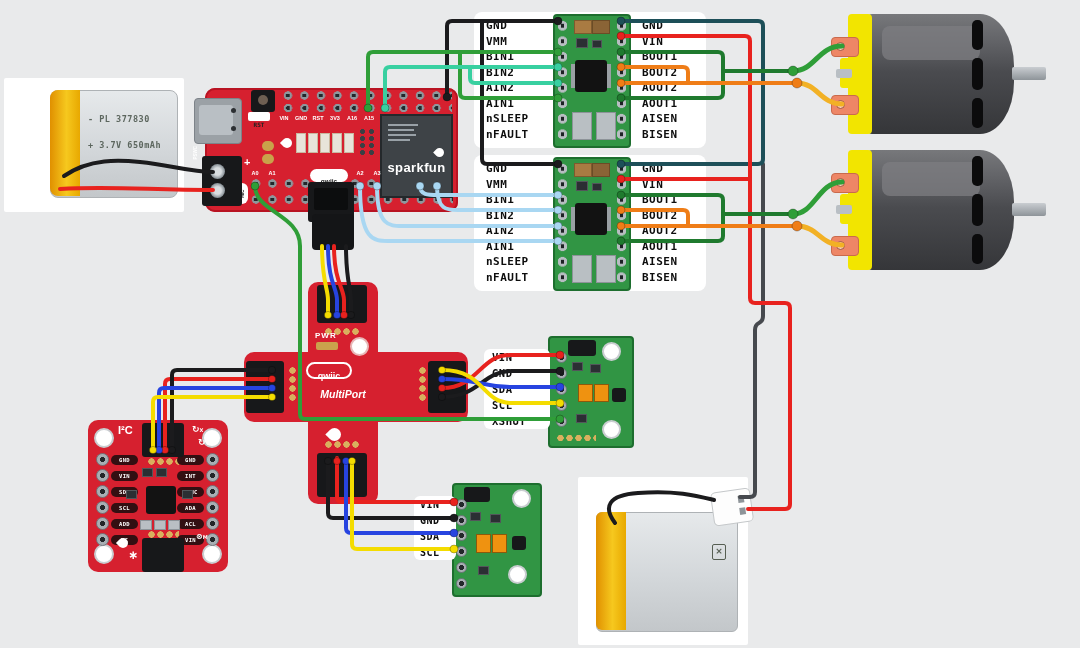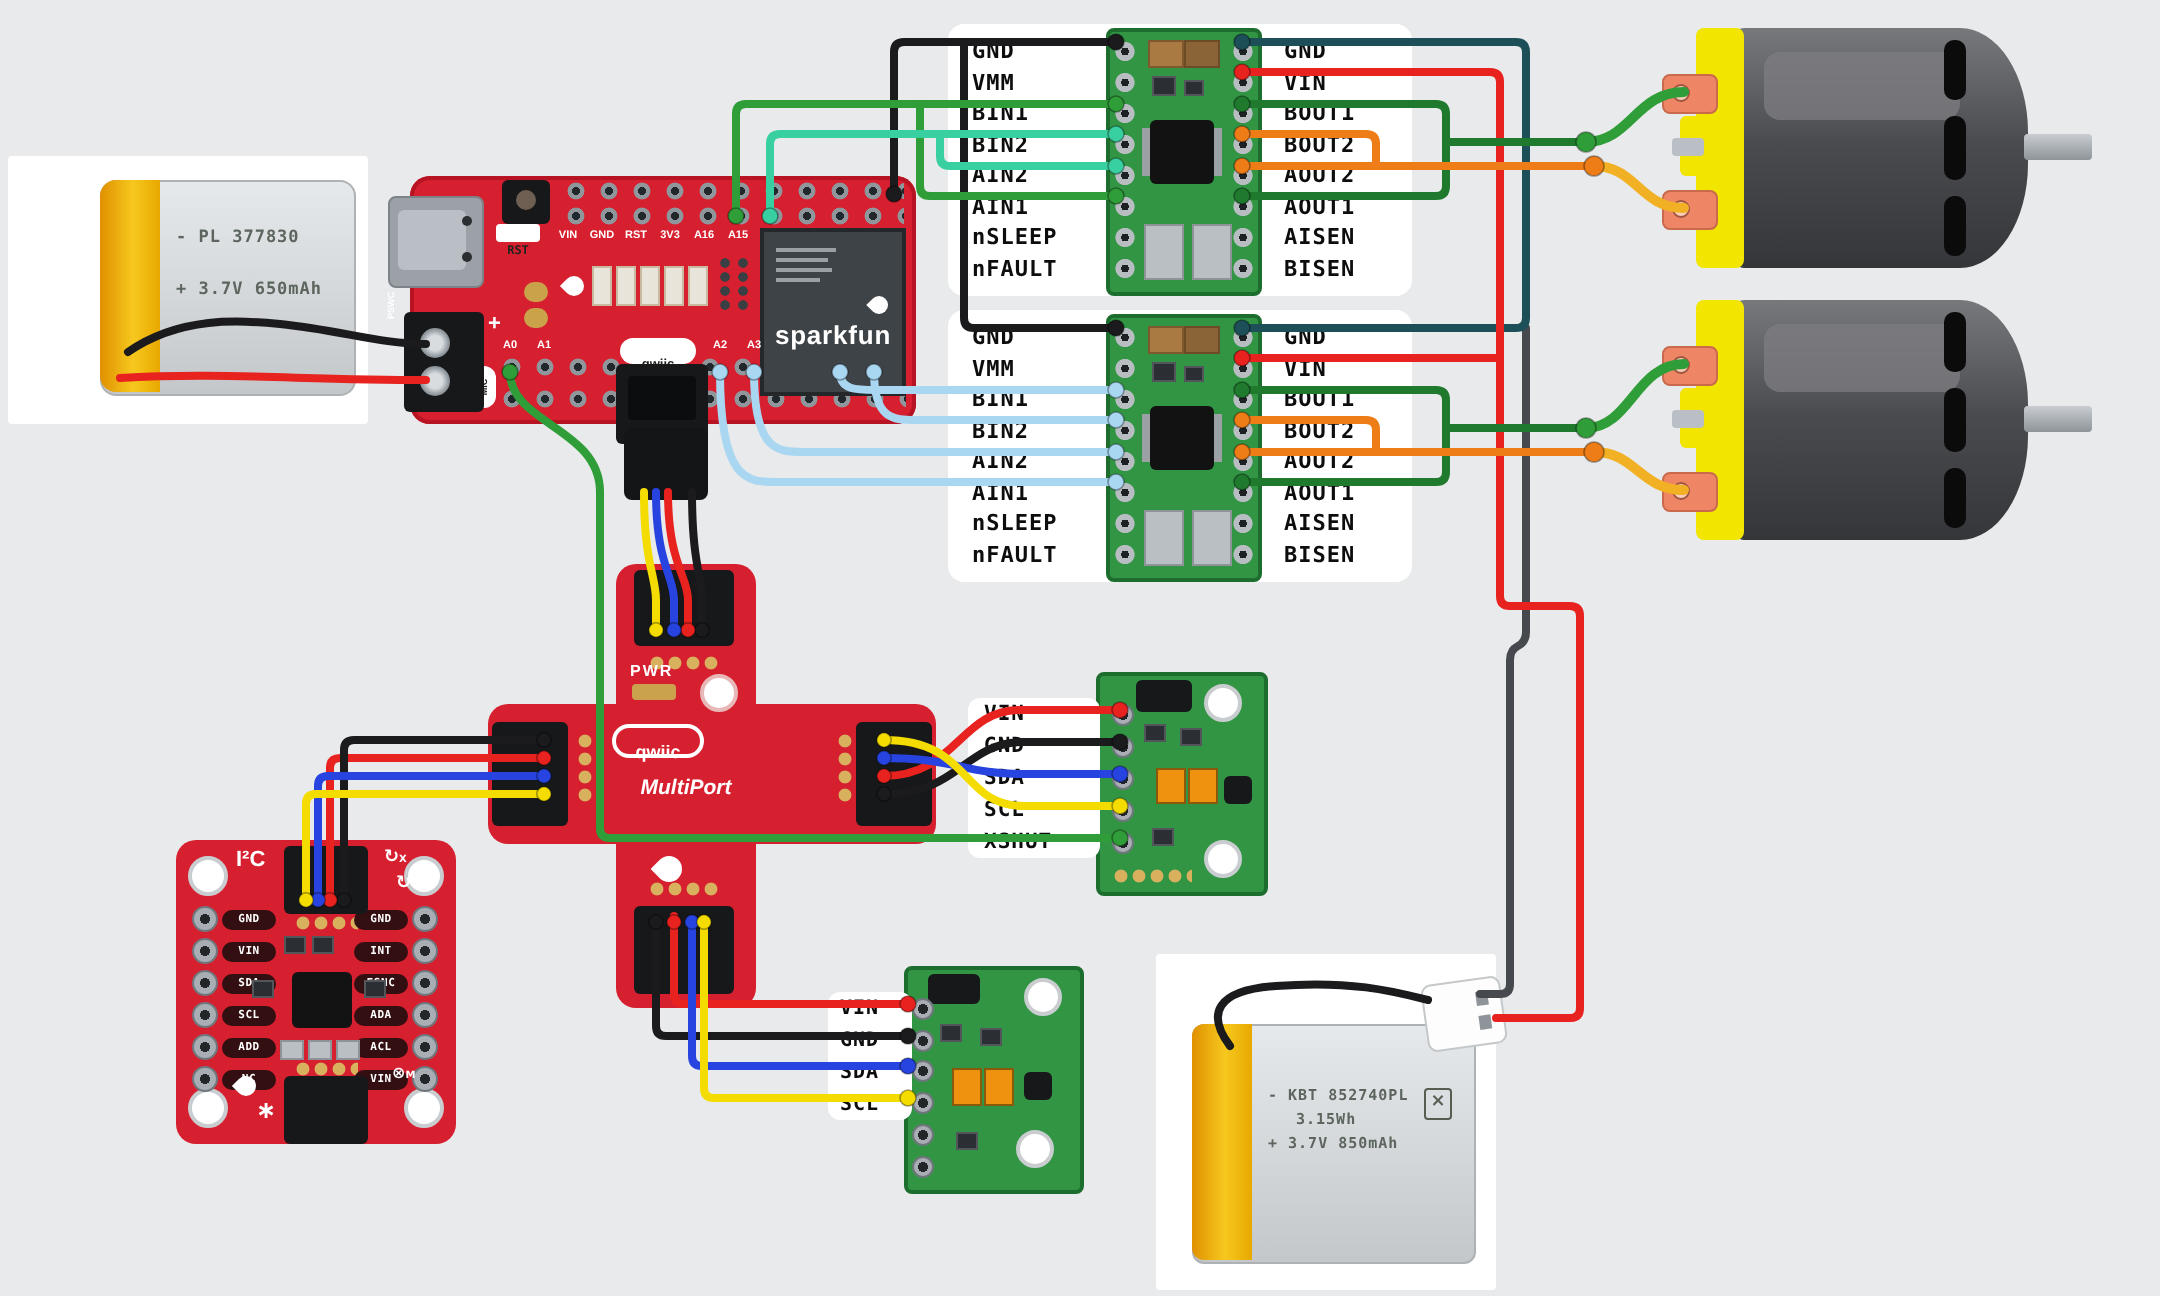--- a/index.html
+++ b/index.html
@@ -318,25 +318,20 @@
   <div class="ab pinc" style="left:456px;top:578px;width:11px;height:11px;z-index:3;"></div>
   <div class="ab panel lblcol" style="left:414px;top:496px;width:42px;height:64px;font-size:10px;">
     <span style="padding-left:6px;">VIN</span>
     <span style="padding-left:6px;">GND</span>
     <span style="padding-left:6px;">SDA</span>
     <span style="padding-left:6px;">SCL</span>
   </div>
 
   <div class="ab batbody" style="left:596px;top:512px;width:140px;height:118px;border-radius:6px;z-index:2;"></div>
   <div class="ab batband" style="left:596px;top:512px;width:30px;height:118px;border-radius:6px 0 0 6px;z-index:3;"></div>
-  <div class="ab" style="left:634px;top:542px;width:100px;z-index:3;">
-    <div class="battx" style="font-size:7.5px;line-height:12px;">- KBT 852740PL</div>
-    <div class="battx" style="font-size:7.5px;line-height:12px;padding-left:14px;">3.15Wh</div>
-    <div class="battx" style="font-size:7.5px;line-height:12px;">+ 3.7V 850mAh</div>
-  </div>
   <div class="ab" style="left:712px;top:544px;width:12px;height:14px;border:1.5px solid #565e52;border-radius:2px;z-index:3;text-align:center;font:bold 9px 'DejaVu Sans',sans-serif;color:#565e52;line-height:13px;">×</div>
   <div class="ab" style="left:712px;top:490px;width:38px;height:32px;background:#fdfdfd;border:1px solid #c5c8ca;border-radius:5px;transform:rotate(-8deg);z-index:5;">
     <div class="ab" style="left:26px;top:6px;width:6px;height:7px;background:#8e9499;"></div>
     <div class="ab" style="left:26px;top:18px;width:6px;height:7px;background:#8e9499;"></div>
   </div>
 
   <svg class="ab" width="1080" height="648" viewBox="0 0 1080 648" style="left:0;top:0;z-index:40;pointer-events:none;">
 
     <g fill="none" stroke-width="4" stroke-linecap="round" stroke-linejoin="round" stroke="#46494e">
       <path d="M763,164 V316 Q763,321 759,323 Q755,325 755,330 V492 Q755,497 750,497 H740"></path>

